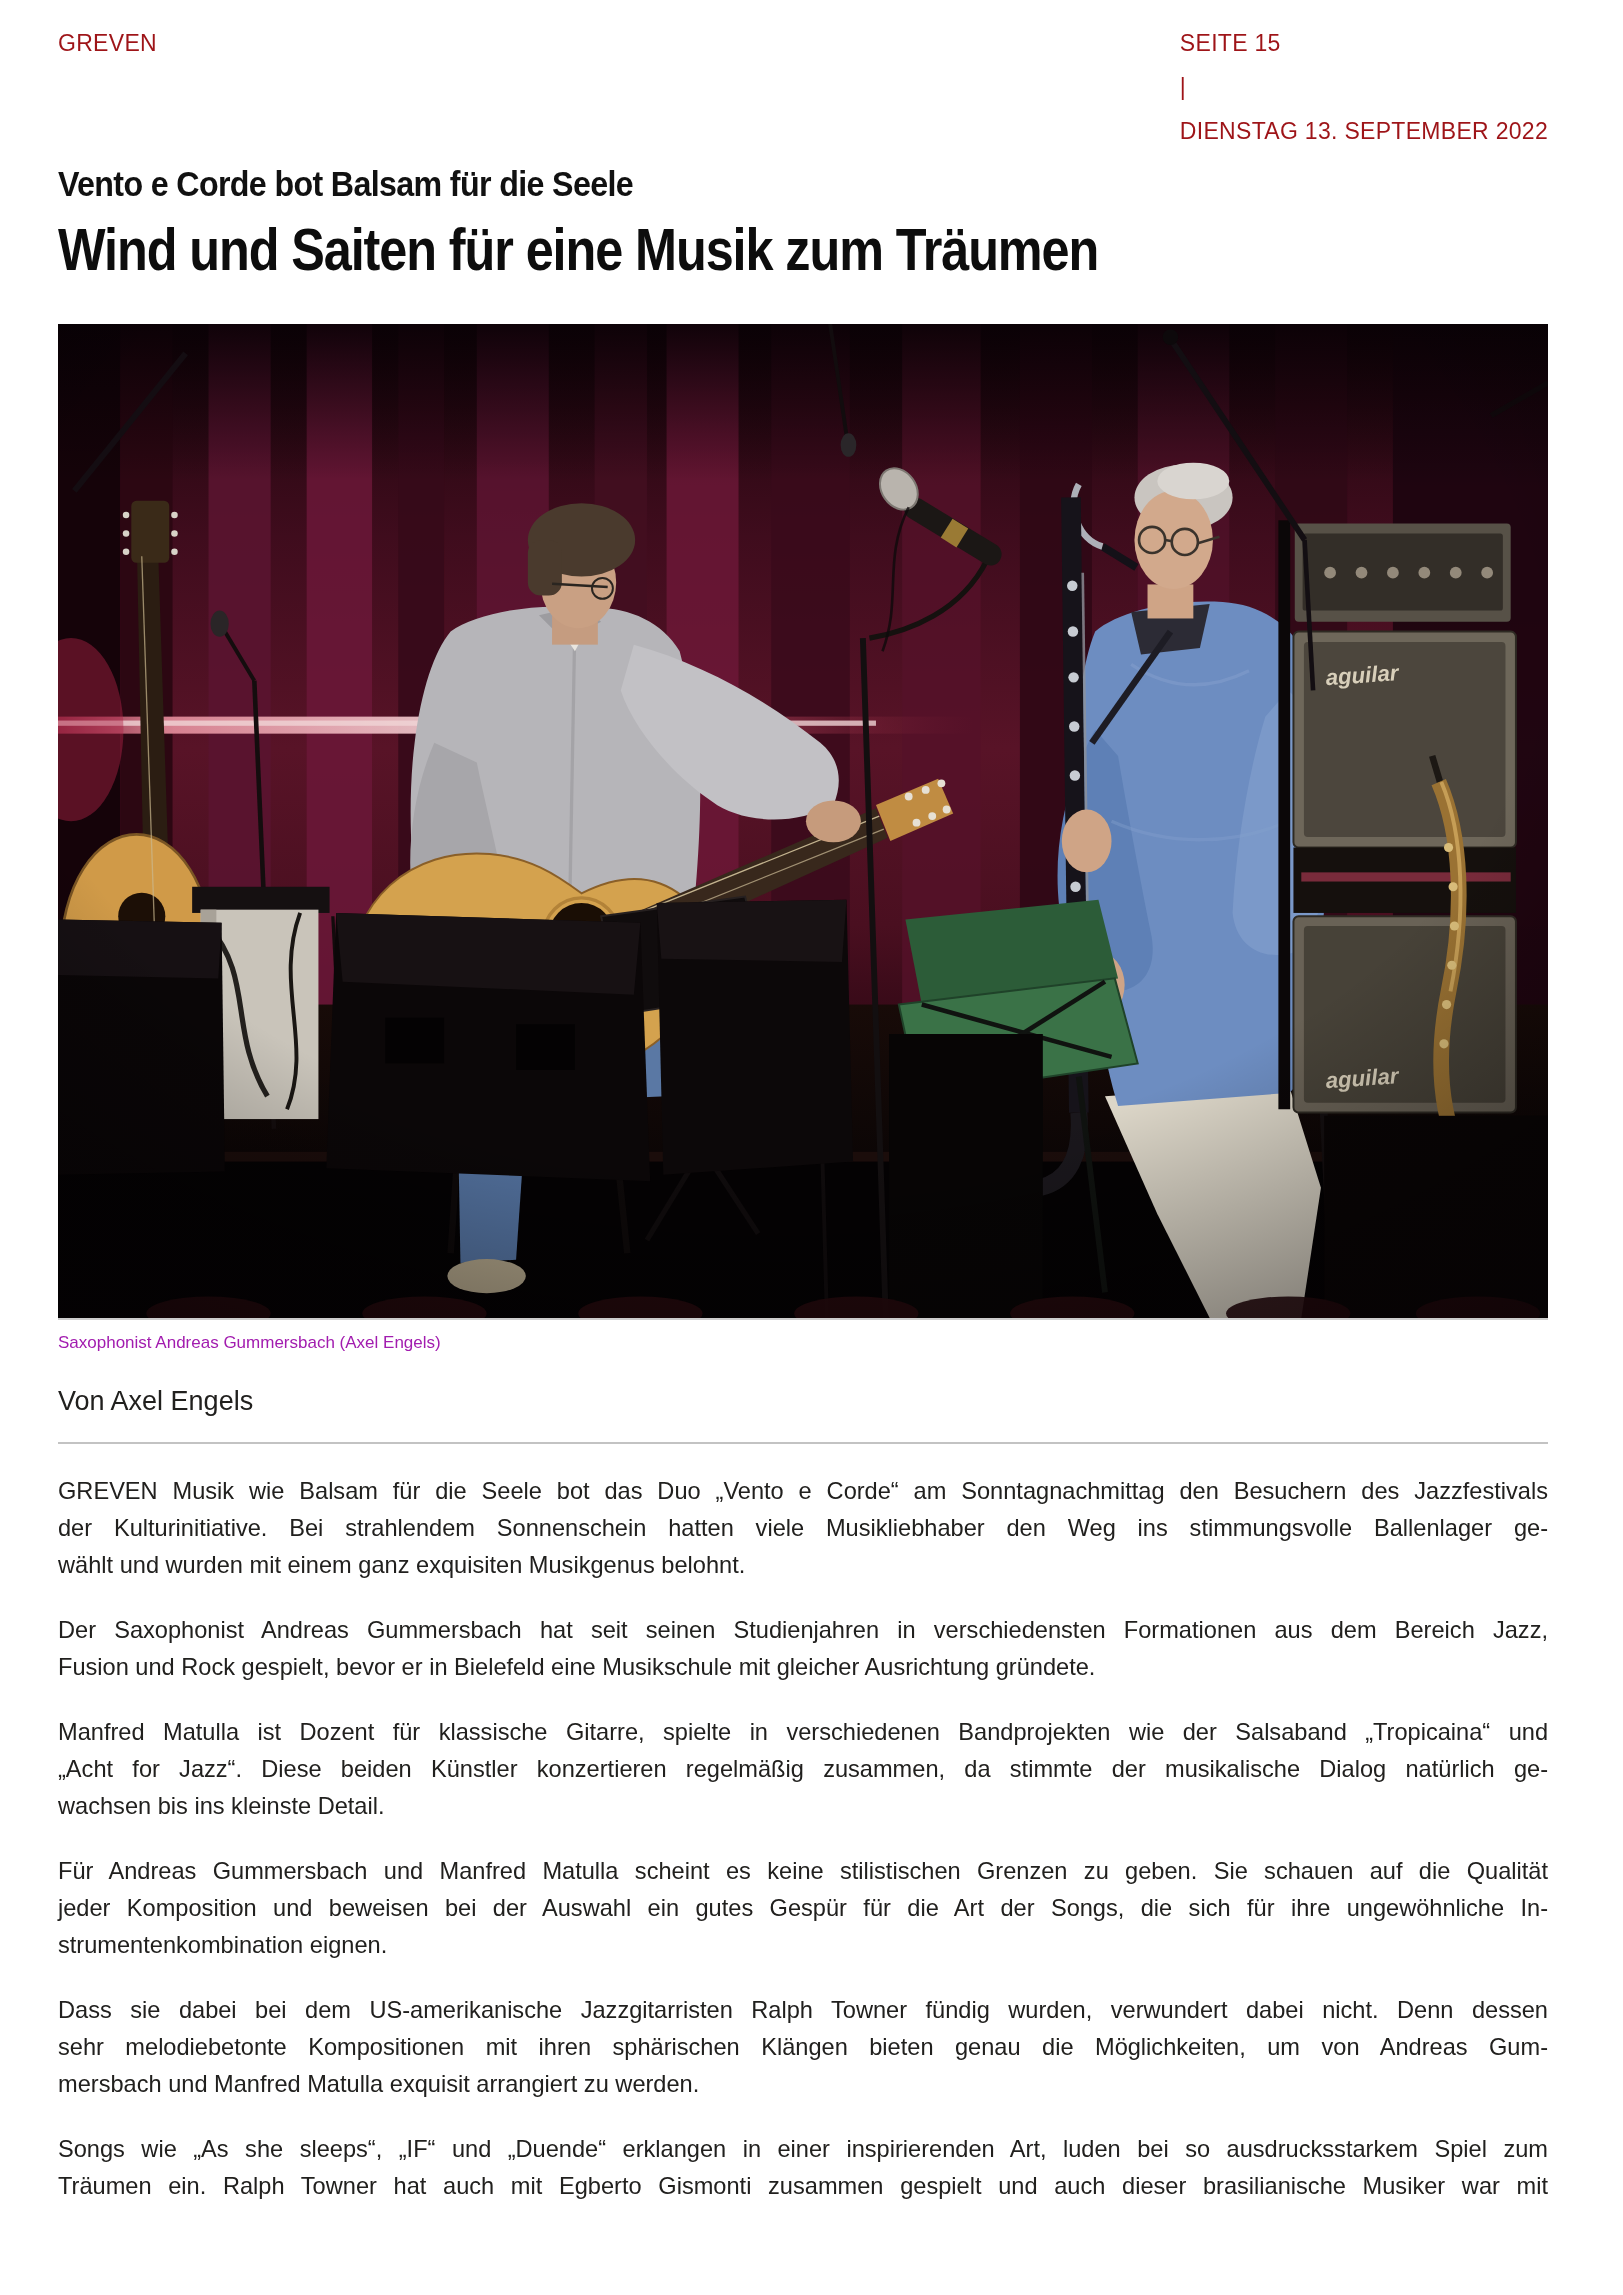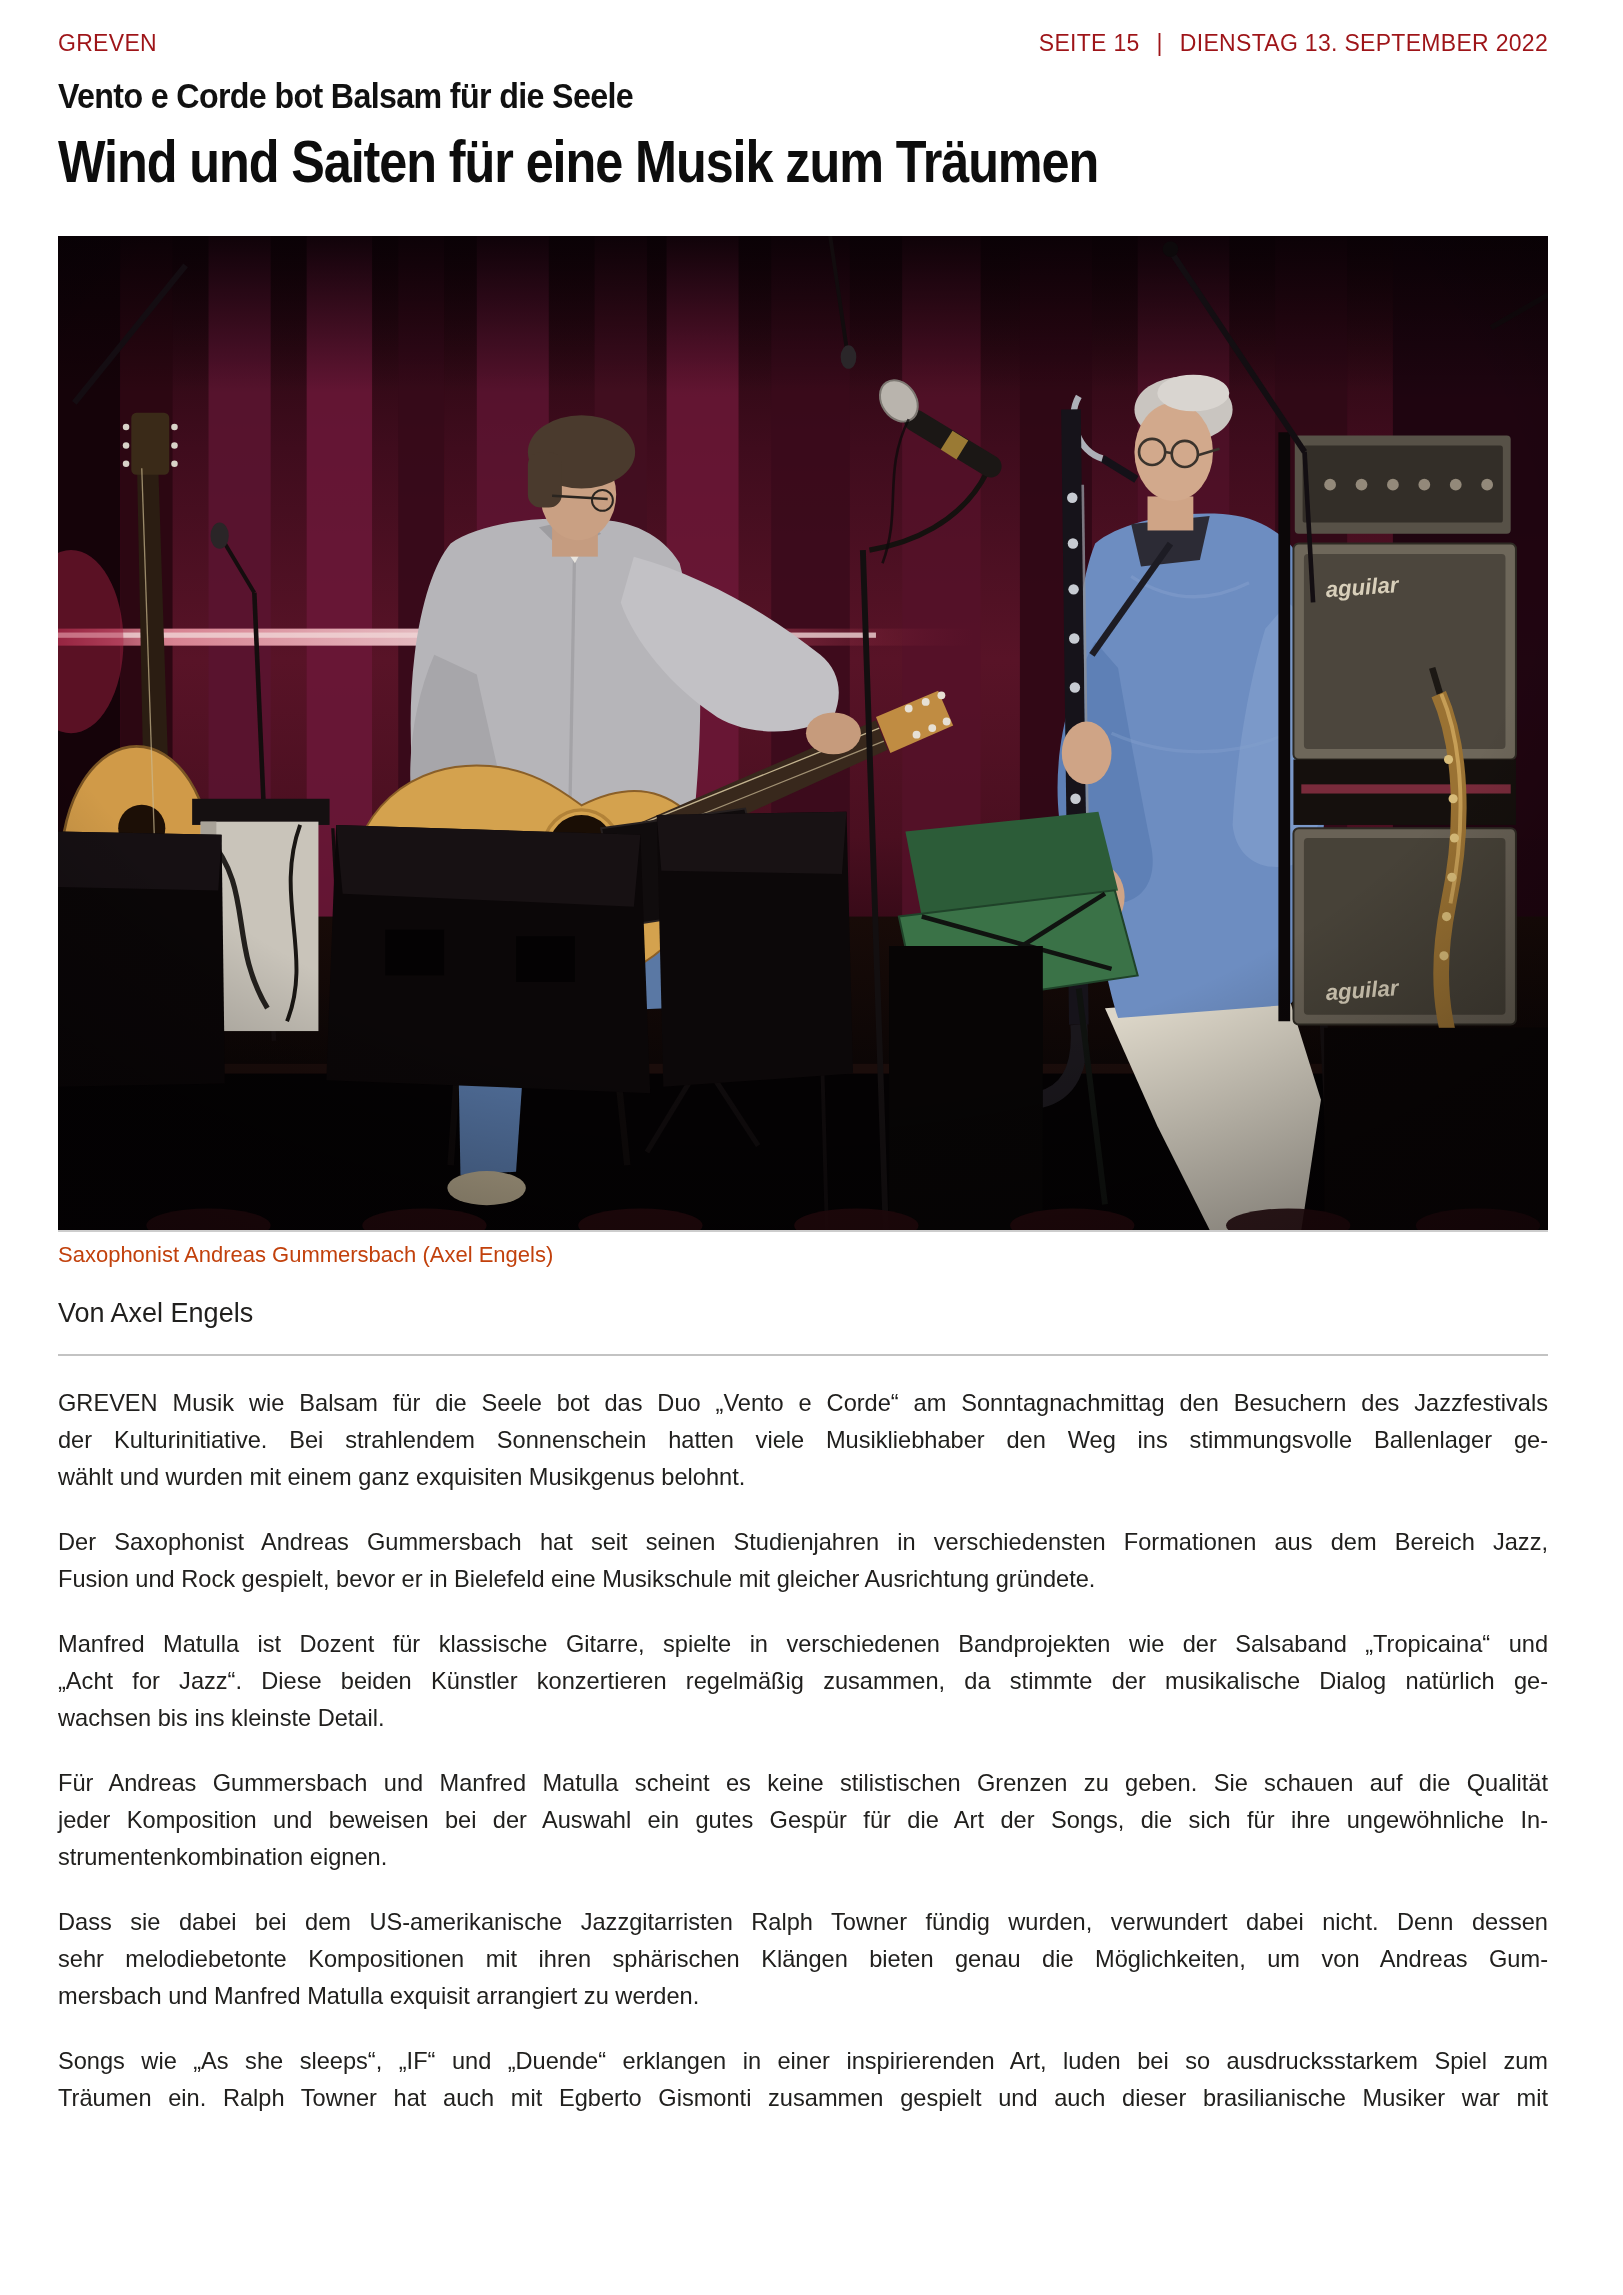--- a/index.html
+++ b/index.html
@@ -4,31 +4,31 @@
 <style>
   html,body{margin:0;padding:0;}
   body{
     width:1623px;height:2295px;background:#ffffff;position:relative;
     font-family:"Liberation Sans", sans-serif;color:#21201e;overflow:hidden;
   }
   .content{margin-left:58px;margin-right:76px;width:1490px;}
   
   .top-row{display:flex;justify-content:space-between;align-items:baseline;
     padding-top:30px;font-size:23px;line-height:27px;color:#9e1418;letter-spacing:0.3px;}
-  .page-info{display:flex;gap:17px;align-items:baseline;}
+  .page-info{display:flex;gap:17px;align-items:baseline;flex-direction:column;}
   
   .kicker{margin-top:19.6px;font-size:35px;line-height:37px;font-weight:700;color:#111;
     letter-spacing:-0.7px;transform:scaleX(.92);transform-origin:left center;white-space:nowrap;}
   .headline{margin-top:17px;font-size:60px;line-height:62px;font-weight:700;color:#0d0d0d;
     letter-spacing:-1.3px;transform:scaleX(.84);transform-origin:left center;white-space:nowrap;}
   
   .photo-figure{margin:43px 0 0 0;width:1490px;height:994px;border-bottom:2.6px solid #cdcdcd;
     background:#1d050c;}
   .photo-figure svg{display:block;width:1490px;height:994px;}
-  .photo-caption{margin-top:11.8px;font-size:22px;line-height:23.6px;color:#c2410c;}
+  .photo-caption{margin-top:11.8px;font-size:17px;line-height:23.6px;color:#a21caf;}
   
   .byline{margin-top:31px;font-size:27px;line-height:31px;color:#21201e;
     padding-bottom:25px;border-bottom:2px solid #c3c3c3;}
   
   .article-body{margin-top:29px;}
   .body-para{margin:0 0 28px 0;font-size:23.6px;line-height:37px;color:#21201e;}
   .body-line{display:block;text-align:justify;text-align-last:justify;}
   .body-line.last{text-align-last:left;}
 </style>
 </head>

